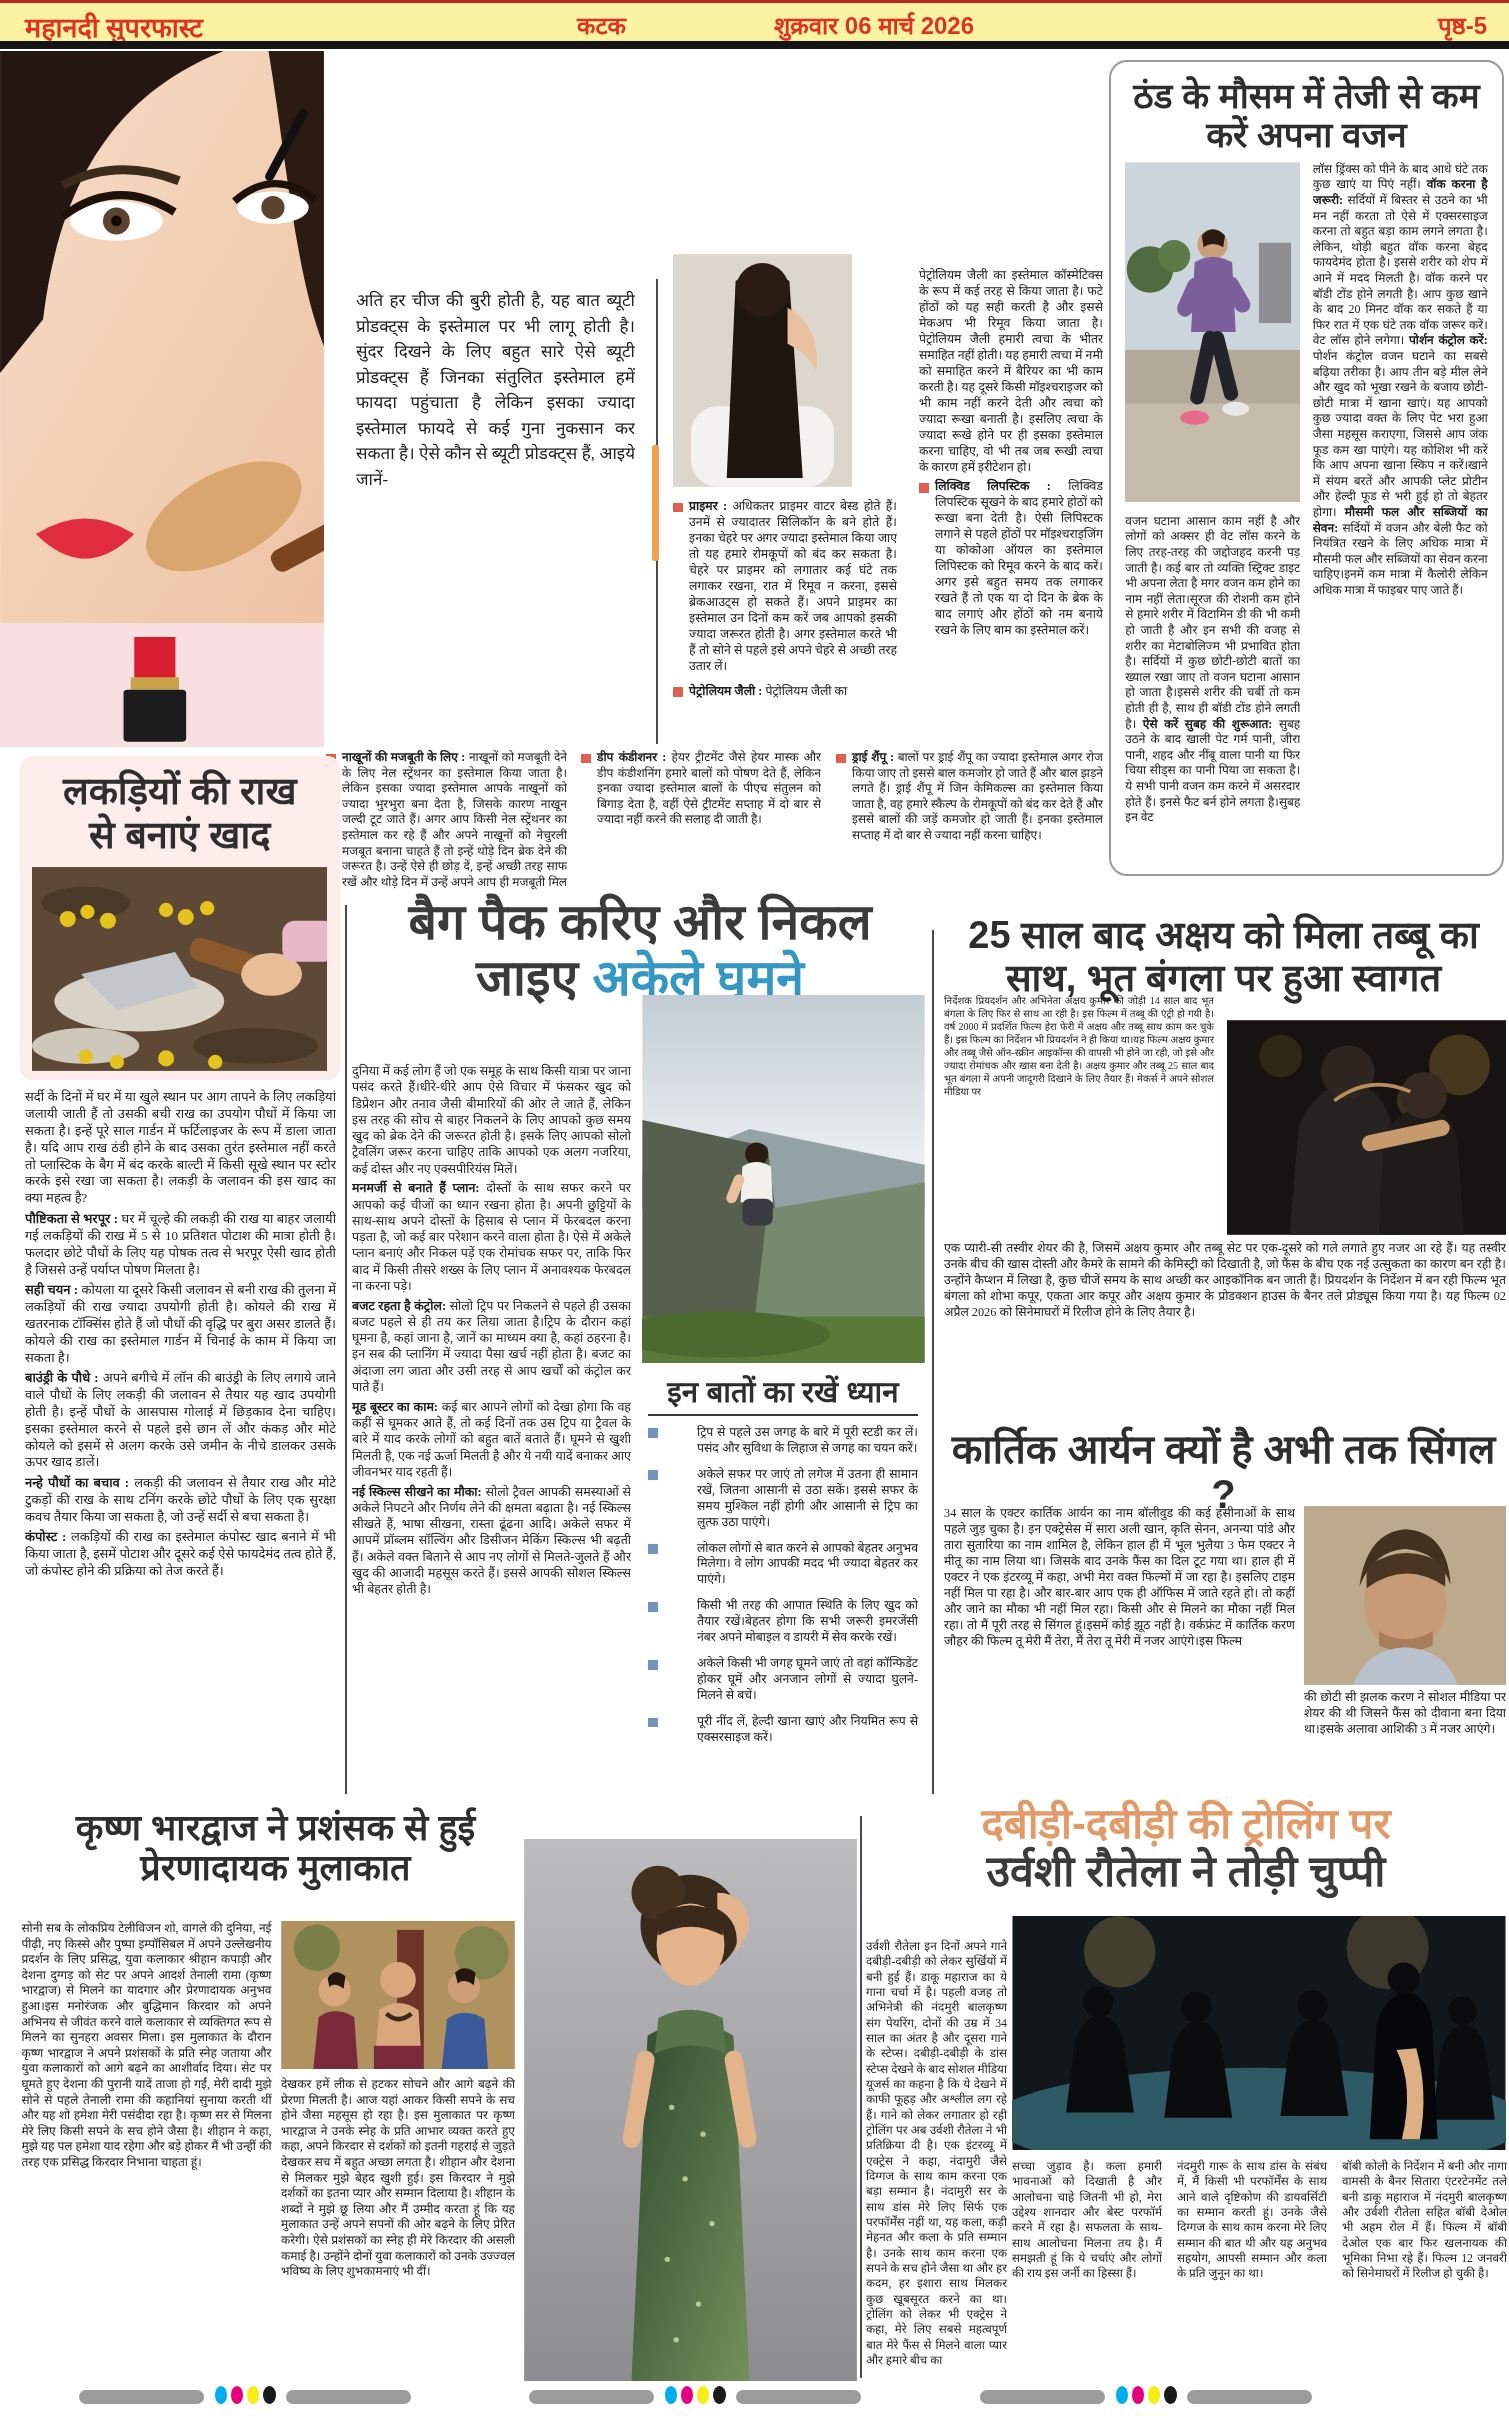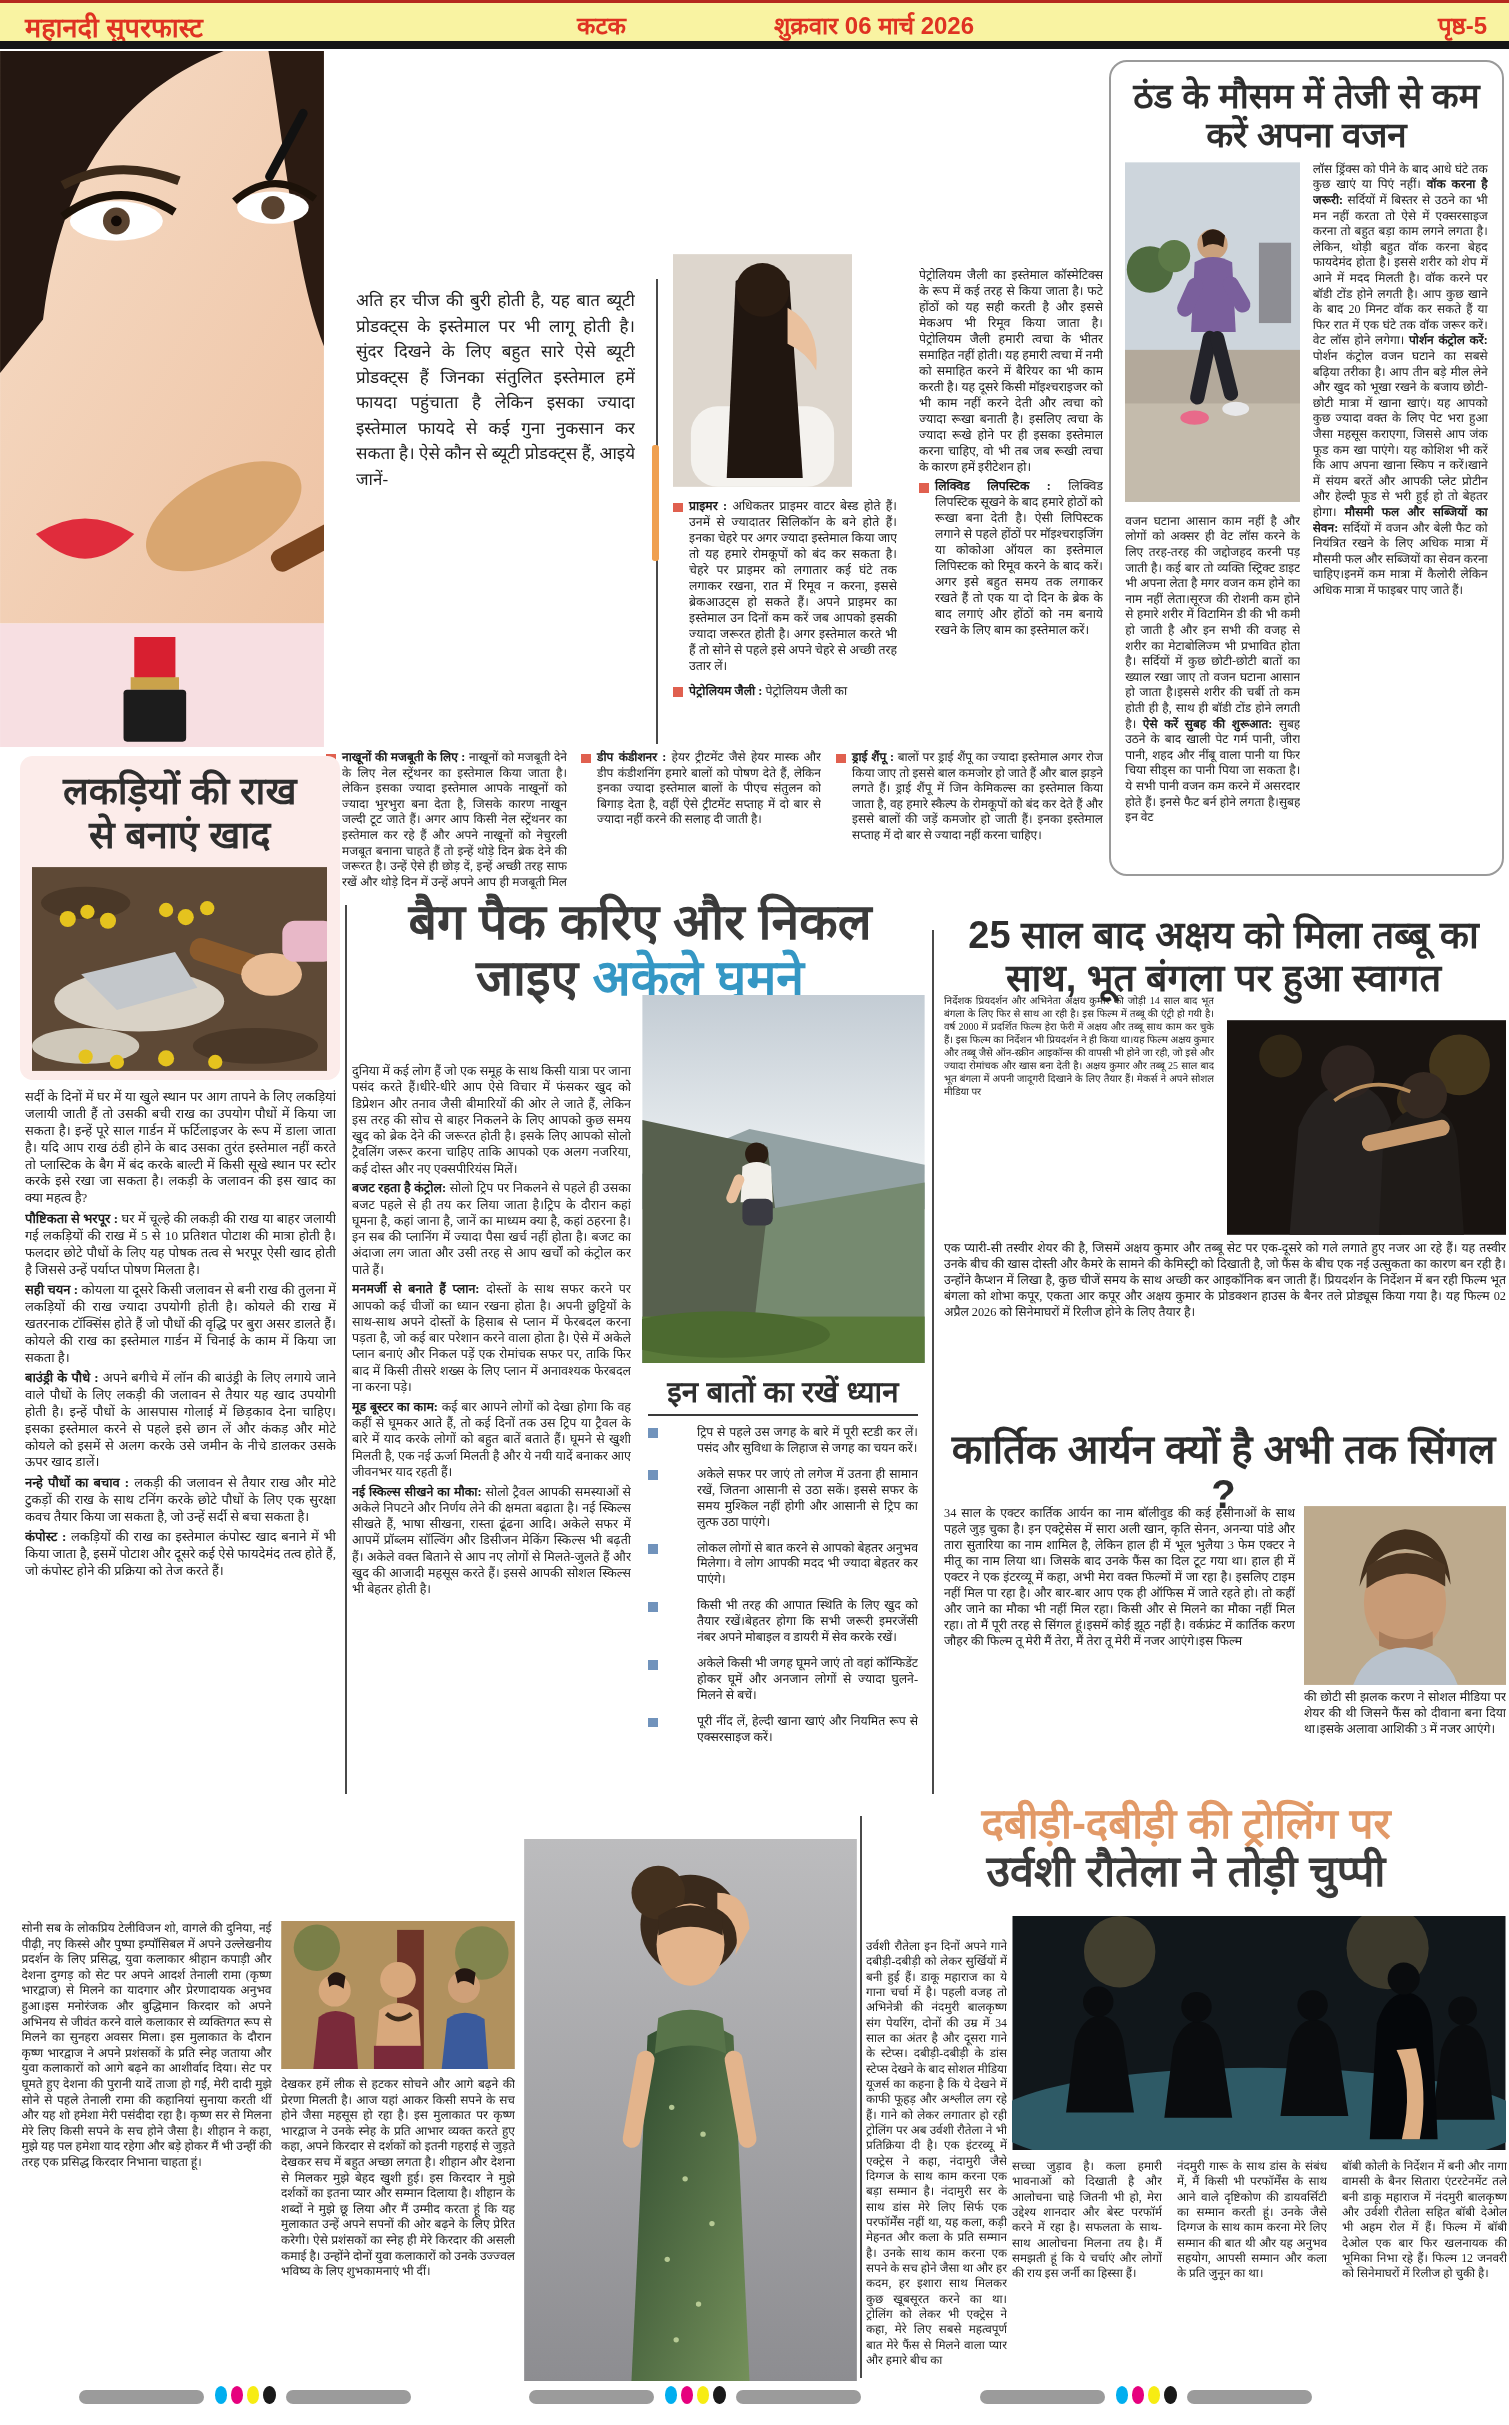--- a/index.html
+++ b/index.html
@@ -219,22 +219,22 @@
 
   <div class="abs hl center" style="left:351px;top:894px;width:578px;font-size:50px;color:#3b3b3b;">
     <div>बैग पैक करिए और निकल</div>
     <div>
       <span style="margin-right:14.3px;">जाइए</span><span class="accent-blue">अकेले घूमने</span>
     </div>
   </div>
 
   <div class="abs bodytxt" style="left:352px;top:1063px;width:279px;height:730px;font-size:12.5px;">
     <p>दुनिया में कई लोग हैं जो एक समूह के साथ किसी यात्रा पर जाना पसंद करते हैं।धीरे-धीरे आप ऐसे विचार में फंसकर खुद को डिप्रेशन और तनाव जैसी बीमारियों की ओर ले जाते हैं, लेकिन इस तरह की सोच से बाहर निकलने के लिए आपको कुछ समय खुद को ब्रेक देने की जरूरत होती है। इसके लिए आपको सोलो ट्रैवलिंग जरूर करना चाहिए ताकि आपको एक अलग नजरिया, कई दोस्त और नए एक्सपीरियंस मिलें।</p>
+    <p><b>मनमर्जी से बनाते हैं प्लान:</b> <span>दोस्तों के साथ सफर करने पर आपको कई चीजों का ध्यान रखना होता है। अपनी छुट्टियों के साथ-साथ अपने दोस्तों के हिसाब से प्लान में फेरबदल करना पड़ता है, जो कई बार परेशान करने वाला होता है। ऐसे में अकेले प्लान बनाएं और निकल पड़ें एक रोमांचक सफर पर, ताकि फिर बाद में किसी तीसरे शख्स के लिए प्लान में अनावश्यक फेरबदल ना करना पड़े।</span></p>
     <p><b>बजट रहता है कंट्रोल:</b> <span>सोलो ट्रिप पर निकलने से पहले ही उसका बजट पहले से ही तय कर लिया जाता है।ट्रिप के दौरान कहां घूमना है, कहां जाना है, जानें का माध्यम क्या है, कहां ठहरना है। इन सब की प्लानिंग में ज्यादा पैसा खर्च नहीं होता है। बजट का अंदाजा लग जाता और उसी तरह से आप खर्चों को कंट्रोल कर पाते हैं।</span></p>
-    <p><b>मनमर्जी से बनाते हैं प्लान:</b> <span>दोस्तों के साथ सफर करने पर आपको कई चीजों का ध्यान रखना होता है। अपनी छुट्टियों के साथ-साथ अपने दोस्तों के हिसाब से प्लान में फेरबदल करना पड़ता है, जो कई बार परेशान करने वाला होता है। ऐसे में अकेले प्लान बनाएं और निकल पड़ें एक रोमांचक सफर पर, ताकि फिर बाद में किसी तीसरे शख्स के लिए प्लान में अनावश्यक फेरबदल ना करना पड़े।</span></p>
     <p><b>मूड बूस्टर का काम:</b> <span>कई बार आपने लोगों को देखा होगा कि वह कहीं से घूमकर आते हैं, तो कई दिनों तक उस ट्रिप या ट्रैवल के बारे में याद करके लोगों को बहुत बातें बताते हैं। घूमने से खुशी मिलती है, एक नई ऊर्जा मिलती है और ये नयी यादें बनाकर आए जीवनभर याद रहती हैं।</span></p>
     <p><b>नई स्किल्स सीखने का मौका:</b> <span>सोलो ट्रैवल आपकी समस्याओं से अकेले निपटने और निर्णय लेने की क्षमता बढ़ाता है। नई स्किल्स सीखते हैं, भाषा सीखना, रास्ता ढूंढना आदि। अकेले सफर में आपमें प्रॉब्लम सॉल्विंग और डिसीजन मेकिंग स्किल्स भी बढ़ती हैं। अकेले वक्त बिताने से आप नए लोगों से मिलते-जुलते हैं और खुद की आजादी महसूस करते हैं। इससे आपकी सोशल स्किल्स भी बेहतर होती है।</span></p>
   </div>
 
   <svg class="abs photo" style="left:642px;top:995px;" width="283" height="368" viewBox="0 0 316 412">
     <defs>
       <linearGradient id="sky" x1="0" y1="0" x2="0" y2="1">
         <stop offset="0" stop-color="#c3ccd4"></stop>
           <stop offset="1" stop-color="#edf1f3"></stop>
       </linearGradient>
@@ -317,20 +317,24 @@
     <ellipse cx="113" cy="108" rx="46" ry="56" fill="#c89b76"></ellipse>
     <path d="M62,90 Q70,30 113,26 Q160,28 164,88 Q150,50 113,48 Q78,50 62,90 Z" fill="#43301e"></path>
     <path d="M70,68 Q113,38 158,66 L158,90 Q113,60 70,92 Z" fill="#4a3522"></path>
     <path d="M84,140 Q113,158 144,140 L144,156 Q113,170 84,156 Z" fill="#a87d5c"></path>
     <path d="M55,200 Q70,160 113,158 Q158,160 172,200 Z" fill="#b9c2cc"></path>
   </svg>
   <div class="abs bodytxt" style="left:1304px;top:1690px;width:202px;height:106px;font-size:12.3px;">
     <p>की छोटी सी झलक करण ने सोशल मीडिया पर शेयर की थी जिसने फैंस को दीवाना बना दिया था।इसके अलावा आशिकी 3 में नजर आएंगे।</p>
   </div>
 
+  <div class="abs hl center" style="left:32px;top:1808px;width:487px;font-size:36px;color:#2e2e2e;">
+    <div>कृष्ण भारद्वाज ने प्रशंसक से हुई</div>
+    <div>प्रेरणादायक मुलाकात</div>
+  </div>
   <div class="abs bodytxt" style="left:21.5px;top:1921px;width:250px;height:458px;font-size:12px;">
     <p>सोनी सब के लोकप्रिय टेलीविजन शो, वागले की दुनिया, नई पीढ़ी, नए किस्से और पुष्पा इम्पॉसिबल में अपने उल्लेखनीय प्रदर्शन के लिए प्रसिद्ध, युवा कलाकार श्रीहान कपाड़ी और देशना दुग्गड़ को सेट पर अपने आदर्श तेनाली रामा (कृष्ण भारद्वाज) से मिलने का यादगार और प्रेरणादायक अनुभव हुआ।इस मनोरंजक और बुद्धिमान किरदार को अपने अभिनय से जीवंत करने वाले कलाकार से व्यक्तिगत रूप से मिलने का सुनहरा अवसर मिला। इस मुलाकात के दौरान कृष्ण भारद्वाज ने अपने प्रशंसकों के प्रति स्नेह जताया और युवा कलाकारों को आगे बढ़ने का आशीर्वाद दिया। सेट पर घूमते हुए देशना की पुरानी यादें ताजा हो गईं, मेरी दादी मुझे सोने से पहले तेनाली रामा की कहानियां सुनाया करती थीं और यह शो हमेशा मेरी पसंदीदा रहा है। कृष्ण सर से मिलना मेरे लिए किसी सपने के सच होने जैसा है। शीहान ने कहा, मुझे यह पल हमेशा याद रहेगा और बड़े होकर मैं भी उन्हीं की तरह एक प्रसिद्ध किरदार निभाना चाहता हूं।</p>
   </div>
   <svg class="abs photo" style="left:281px;top:1921px;" width="234" height="148" viewBox="0 0 262 166">
     <rect width="262" height="166" fill="#b1915e"></rect>
     <circle cx="40" cy="30" r="26" fill="#6d7a42" opacity="0.8"></circle>
     <circle cx="225" cy="36" r="30" fill="#77824a" opacity="0.8"></circle>
     <rect x="130" y="10" width="30" height="156" fill="#6e3428"></rect>
     <circle cx="60" cy="78" r="18" fill="#d8a87c"></circle>
     <path d="M52,64 Q60,52 72,62 L70,76 Q60,68 54,74 Z" fill="#241712"></path>

